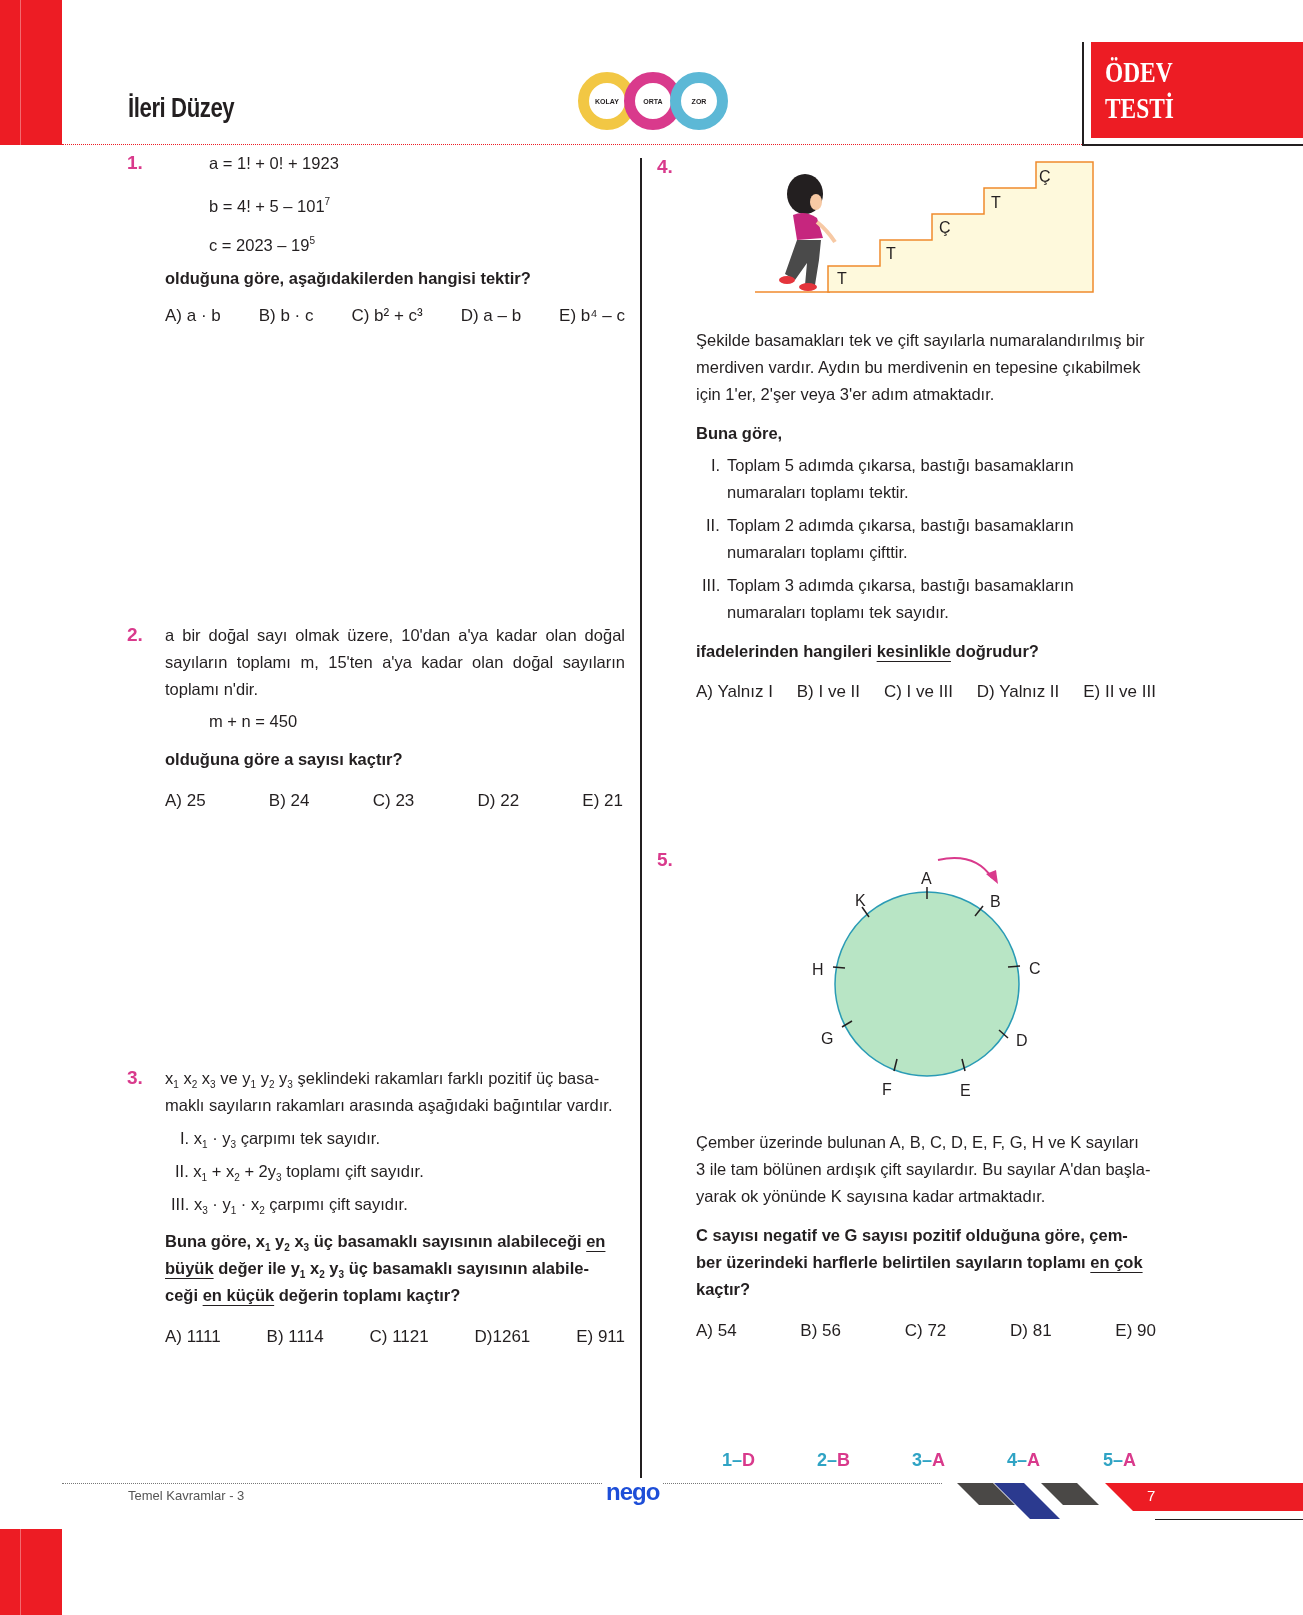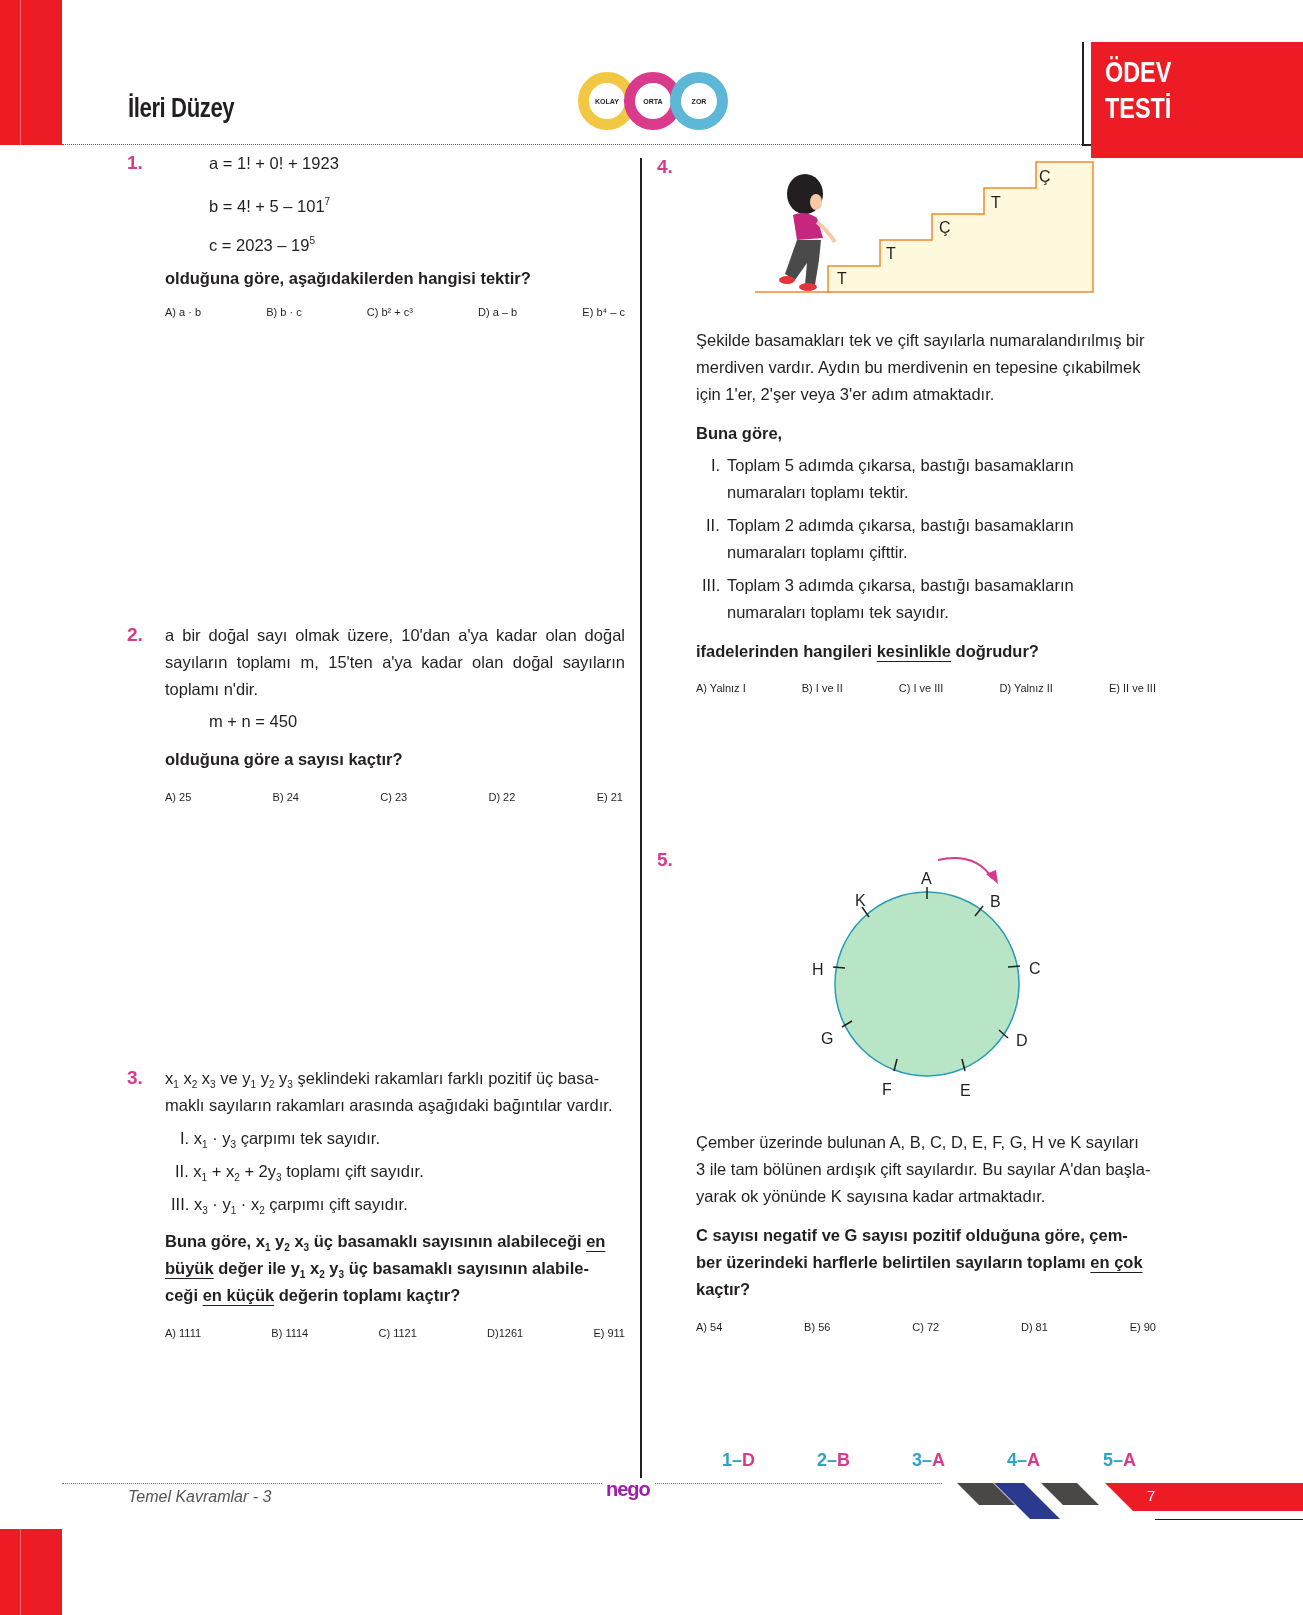--- a/index.html
+++ b/index.html
@@ -16,41 +16,41 @@
   .level-title { position: absolute; left: 128px; top: 93px; font-family: "Liberation Sans", sans-serif; font-weight: bold; font-size: 27px; letter-spacing: -0.5px; transform: scaleX(0.82); transform-origin: left; color: #231f20; }
 
   .difficulty { position: absolute; left: 578px; top: 72px; width: 160px; height: 60px; }
   .diff-ring { position: absolute; top: 0; width: 58px; height: 58px; border-radius: 50%; border: 11px solid; display: flex; align-items: center; justify-content: center; background: #fff; }
   .diff-ring span { font-size: 7px; font-weight: bold; color: #231f20; }
   .ring-kolay { left: 0; border-color: #f2c744; }
   .ring-orta { left: 46px; border-color: #d93a8c; }
   .ring-zor { left: 92px; border-color: #5cb8d6; }
 
   .test-badge { position: absolute; left: 1082px; top: 42px; width: 221px; height: 104px; border-left: 2px solid #231f20; border-bottom: 2px solid #231f20; }
-  .test-badge-inner { position: absolute; left: 7px; top 0; top: 0; right: 0; height: 116px; background: #ed1c24; padding: 12px 0 0 14px; }
+  .test-badge-inner { position: absolute; left: 7px; top 0; top: 0; right: 0; height: 96px; background: #ed1c24; padding: 12px 0 0 14px; font-family: Liberation Serif, serif; }
   .test-badge-inner div { color: #fff; font-weight: bold; font-size: 30px; line-height: 36px; transform: scaleX(0.78); transform-origin: left; }
 
   .col-divider { position: absolute; left: 640px; top: 158px; width: 2px; height: 1340px; background: #231f20; }
 
   .qnum { position: absolute; font-weight: bold; font-size: 19px; color: #d93a8c; }
   .txt { position: absolute; font-size: 16.5px; line-height: 27px; color: #231f20; }
   .bold { font-weight: bold; }
   sup { font-size: 10px; vertical-align: 7px; }
   sub { font-size: 10px; vertical-align: -4px; }
   .ul { text-decoration: underline; text-underline-offset: 4px; }
 
-  .opts { position: absolute; display: flex; justify-content: space-between; font-size: 11px; color: #231f20; }
+  .opts { position: absolute; display: flex; justify-content: space-between; font-size: 17px; color: #231f20; }
 
   .answer-key { position: absolute; top: 1450px; font-weight: bold; font-size: 18px; }
   .ak-num { color: #2fa3c4; }
   .ak-letter { color: #d93a8c; }
 
   .footer-rule { position: absolute; left: 62px; top: 1529px; width: 880px; height: 1px; border-top: 1px dotted #777; }
-  .footer-title { position: absolute; left: 128px; top: 1488px; font-style: italic; font-size: 16px; color: #555; }
-  .logo { position: absolute; left: 602px; top: 1478px; font-weight: bold; font-size: 20px; color: #a21caf; letter-spacing: -1px; background: #fff; padding: 0 4px; }
+  .footer-title { position: absolute; left: 128px; top: 1488px; font-size: 13px; color: #555; }
+  .logo { position: absolute; left: 602px; top: 1478px; font-weight: bold; font-size: 24px; color: #1d4ed8; letter-spacing: -1px; background: #fff; padding: 0 4px; }
   .page-num { position: absolute; left: 1147px; top: 1487px; color: #fff; font-size: 15px; }
   .stripe { position: absolute; top: 1529px; height: 22px; width: 36px; transform: skewX(45deg); }
 </style>
 </head>
 <body>
 
 <div class="red-strip-top"></div>
 <div class="red-strip-bottom"></div>
 <div class="header-rule"></div>
 

